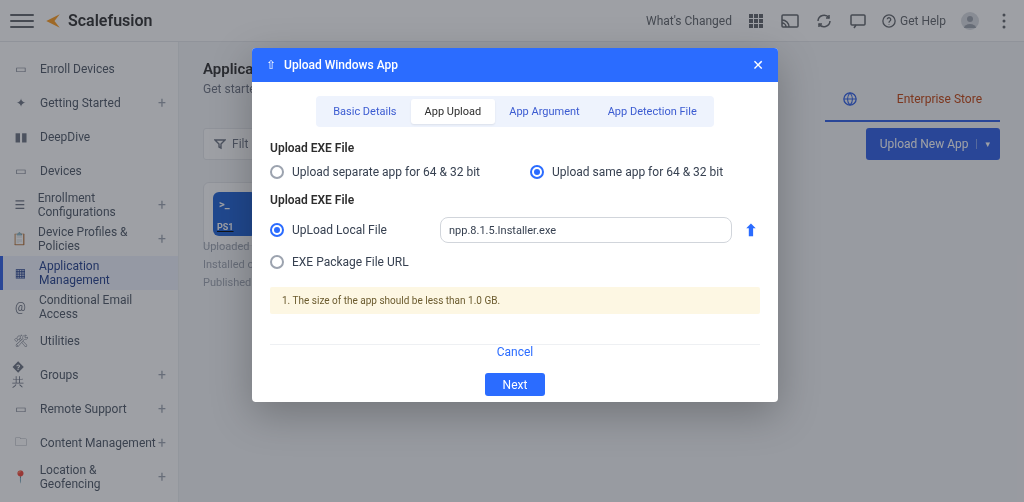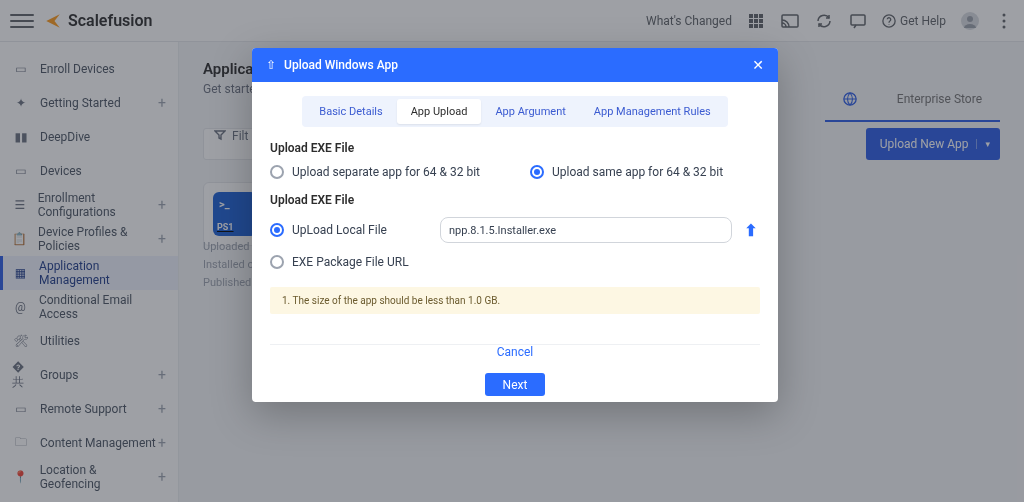--- a/index.html
+++ b/index.html
@@ -22,24 +22,24 @@
 .side-item .plus{margin-left:auto;color:#9ca3af;font-size:14px;}
 .side-item.active{background:#eef3fd;color:#1f3b8a;}
 .side-item.active .s-icon{color:#1f3b8a;}
 .side-item.active::before{content:"";position:absolute;left:0;top:0;bottom:0;width:3px;background:#2b5ce6;}
 
 .main{flex:1;padding:18px 24px;position:relative;}
 .page-title{font-size:15px;font-weight:600;color:#2d2d2d;margin-bottom:4px;}
 .page-sub{font-size:12px;color:#6b7280;}
 .stores{position:absolute;top:36px;right:24px;display:flex;gap:40px;align-items:center;font-size:12px;color:#4b5563;}
 .store-tab{padding:14px 18px;display:flex;align-items:center;gap:6px;cursor:pointer;}
-.store-tab.active{color:#737373;border-bottom:2px solid #2b5ce6;gap:40px;}
+.store-tab.active{color:#c2410c;border-bottom:2px solid #2b5ce6;gap:40px;}
 .upload-btn{position:absolute;top:86px;right:24px;height:32px;background:#2b5ce6;color:#fff;border:none;border-radius:3px;font-size:12px;padding:0 10px 0 14px;display:flex;align-items:center;gap:8px;cursor:pointer;}
 .upload-btn .caret{border-left:1px solid rgba(255,255,255,0.4);padding-left:8px;font-size:9px;}
-.filter-chip{position:absolute;top:86px;left:24px;height:32px;border:1px solid #e5e7eb;border-radius:3px;display:flex;padding:0 10px;font-size:12px;color:#6b7280;gap:6px;background:#fff;}
+.filter-chip{position:absolute;top:86px;left:24px;height:32px;border:1px solid #e5e7eb;border-radius:3px;display:flex;align-items:center;padding:0 10px;font-size:12px;color:#6b7280;gap:6px;background:#fff;}
 .app-card{position:absolute;top:140px;left:24px;width:64px;height:64px;border:1px solid #e5e7eb;border-radius:6px;background:#fff;display:flex;align-items:center;justify-content:center;text-decoration:underline;}
 .ps1{width:44px;height:44px;border-radius:6px;background:#1a5fd6;color:#fff;display:flex;flex-direction:column;align-items:flex-start;justify-content:flex-end;font-size:9px;font-weight:700;padding:4px;position:relative;}
 .ps1::before{content:">_";position:absolute;top:6px;left:6px;font-size:11px;}
 .meta{position:absolute;top:196px;left:24px;font-size:11px;color:#9ca3af;line-height:18px;}
 
 .backdrop{position:absolute;inset:0;background:rgba(40,44,55,0.45);}
 .modal{position:absolute;left:252px;top:48px;width:526px;background:#fff;border-radius:4px;box-shadow:0 12px 40px rgba(0,0,0,0.25);overflow:hidden;}
 .modal-head{height:34px;background:#2b6cff;color:#fff;display:flex;align-items:center;padding:0 14px;font-size:12px;font-weight:500;}
 .modal-head .up-icon{margin-right:8px;font-size:12px;}
 .modal-head .close{margin-left:auto;cursor:pointer;font-size:14px;}
@@ -247,21 +247,21 @@
     <span class="up-icon">⇧</span>
     <span>Upload Windows App</span>
     <span class="close">✕</span>
   </div>
   <div class="modal-body">
     <div class="tabs">
       <div class="tabs-inner">
         <div class="tab">Basic Details</div>
         <div class="tab active">App Upload</div>
         <div class="tab">App Argument</div>
-        <div class="tab">App Management Rules</div>
+        <div class="tab">App Detection File</div>
       </div>
     </div>
 
     <div class="section-label">Upload EXE File</div>
     <div class="two-col">
       <label class="opt">
         <span class="radio"></span>
         <span>Upload separate app for 64 &amp; 32 bit</span>
       </label>
       <label class="opt">

